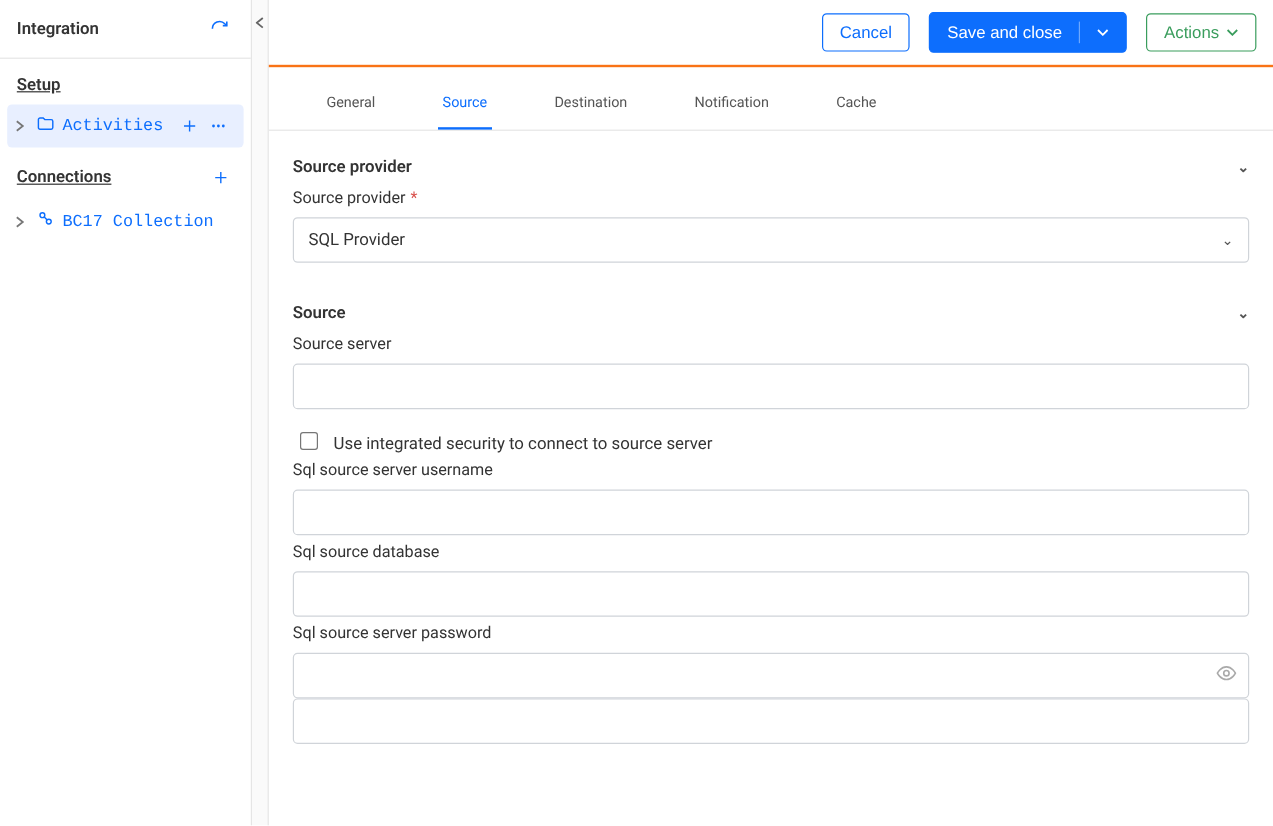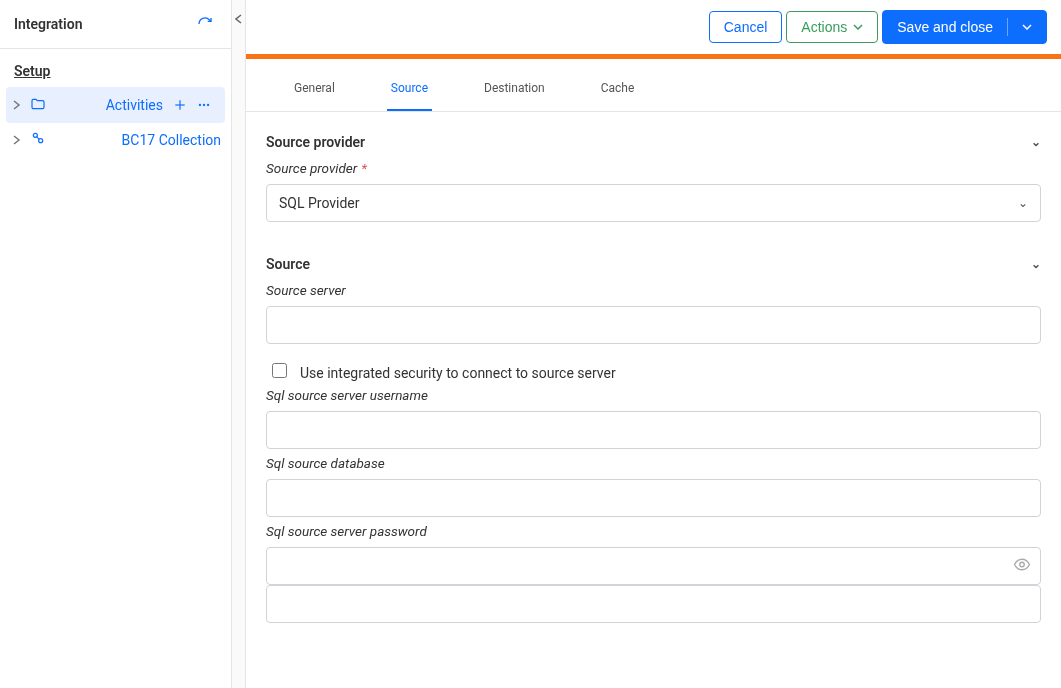--- a/index.html
+++ b/index.html
@@ -1,43 +1,43 @@
 <!DOCTYPE html>
 <html><head>
 <meta charset="utf-8">
 <style>
   * { box-sizing: border-box; }
   html, body { margin:0; padding:0; height:100%; font-family: -apple-system, BlinkMacSystemFont, "Segoe UI", Roboto, Arial, sans-serif; font-size:14px; color:#333; background:#fff; }
   .app { display:flex; height:100vh; }
-  .sidebar { width:232px; border-right:1px solid #e5e5e5; display:flex; flex-direction:column; background:#fff;text-align:right; }
+  .sidebar { width:210px; border-right:1px solid #e5e5e5; display:flex; flex-direction:column; background:#fff; }
   .sidebar-header { display:flex; align-items:center; justify-content:space-between; padding:12px 14px; border-bottom:1px solid #e5e5e5; }
   .sidebar-header h1 { font-size:14px; font-weight:600; margin:0; }
   .icon-btn { background:none; border:none; padding:4px; cursor:pointer; color:#0d6efd; display:flex; align-items:center; justify-content:center; }
   .icon-btn svg { display:block; }
   .section-title { font-size:14px; font-weight:600; padding:14px 14px 8px 14px; display:flex; align-items:center; justify-content:space-between;text-decoration:underline; }
-  .tree-item { display:flex; align-items:center; gap:6px; padding:7px 10px 7px 10px; font-size:14px; cursor:pointer; color:#0d6efd; }
+  .tree-item { display:flex; align-items:center; gap:6px; padding:7px 10px 7px 10px; font-size:14px; cursor:pointer; color:#0d6efd;font-family:Liberation Mono, monospace; }
   .tree-item.selected { background:#e8efff; border-radius:4px; margin:0 6px; padding-left:4px; }
   .tree-item .chev { color:#777; width:14px; display:inline-flex; justify-content:center; }
   .tree-item .label { flex:1; }
   .tree-item .actions { display:flex; gap:2px; }
   .collapse-handle { width:14px; border-right:1px solid #e5e5e5; display:flex; align-items:flex-start; justify-content:center; padding-top:14px; cursor:pointer; background:#fafafa; }
   .main { flex:1; display:flex; flex-direction:column; min-width:0; }
-  .topbar { display:flex; justify-content:flex-end; align-items:center; gap:4px; padding:10px 14px; border-bottom:5px solid #f97316; }
+  .topbar { display:flex; justify-content:flex-end; align-items:center; gap:16px; padding:10px 14px; border-bottom:2px solid #f97316; }
   .btn { border-radius:4px; padding:7px 14px; font-size:14px; cursor:pointer; background:#fff; border:1px solid #ccc; }
   .btn-outline-blue { border:1px solid #0d6efd; color:#0d6efd; background:#fff; }
   .btn-primary { background:#0d6efd; border:1px solid #0d6efd; color:#fff; display:flex; align-items:center; gap:14px; }
   .btn-primary .split { width:1px; height:18px; background:rgba(255,255,255,0.4); }
   .btn-outline-green { border:1px solid #3a9d5d; color:#3a9d5d; background:#fff; display:flex; align-items:center; gap:6px; }
   .tabs { display:flex; gap:24px; padding:0 20px; border-bottom:1px solid #e5e5e5; margin-top:8px; }
   .tab { padding:14px 4px; font-size:12px; color:#555; cursor:pointer; border-bottom:2px solid transparent;margin-left:24px; }
   .tab.active { color:#0d6efd; border-bottom-color:#0d6efd; }
   .content { flex:1; overflow:auto; padding:18px 20px; }
   .section-head { display:flex; align-items:center; justify-content:space-between; font-weight:600; font-size:14px; margin-bottom:10px; margin-top:4px; }
   .section-head.mt { margin-top:34px; }
-  .field-label { font-size:13.5px; color:#333; margin:6px 0 8px 0;font-style:italic; }
+  .field-label { font-size:13.5px; color:#333; margin:6px 0 8px 0; }
   .req { color:#d9534f; margin-left:4px; }
   .select, .text-input { width:100%; border:1px solid #d0d4d9; border-radius:4px; padding:10px 12px; font-size:14px; color:#333; background:#fff; }
   .select { display:flex; align-items:center; justify-content:space-between; cursor:pointer; }
   .input-wrap { position:relative; }
   .input-icon-right { position:absolute; right:10px; top:50%; transform:translateY(-50%); color:#999; }
   .checkbox-row { display:flex; align-items:flex-end; gap:10px; margin:16px 0 6px 2px; font-size:14px; color:#333; }
   .checkbox-row input { width:15px; height:15px; }
   .field-block { }
   .chev-down { font-size:12px; color:#555; }
 </style>
@@ -81,20 +81,29 @@
         <button class="icon-btn">
           <svg width="14" height="14" viewBox="0 0 24 24" fill="#0d6efd">
               <circle cx="5" cy="12" r="2"></circle>
               <circle cx="12" cy="12" r="2"></circle>
               <circle cx="19" cy="12" r="2"></circle>
             </svg>
         </button>
       </span>
     </div>
 
+    <div class="section-title">
+      <span>Connections</span>
+      <button class="icon-btn">
+        <svg width="14" height="14" viewBox="0 0 24 24" stroke="#0d6efd" stroke-width="2">
+            <line x1="12" y1="4" x2="12" y2="20"></line>
+            <line x1="4" y1="12" x2="20" y2="12"></line>
+          </svg>
+      </button>
+    </div>
     <div class="tree-item">
       <span class="chev">
         <svg width="8" height="10" viewBox="0 0 8 10">
             <path d="M1 1 L6 5 L1 9" fill="none" stroke="#777" stroke-width="1.5"></path>
           </svg>
       </span>
       <span>
         <svg width="16" height="16" viewBox="0 0 24 24" fill="none" stroke="#0d6efd" stroke-width="1.8">
             <circle cx="8" cy="8" r="3"></circle>
             <circle cx="16" cy="16" r="3"></circle>
@@ -107,39 +116,40 @@
 
   <div class="collapse-handle">
     <svg width="8" height="10" viewBox="0 0 8 10">
         <path d="M6 1 L1 5 L6 9" fill="none" stroke="#666" stroke-width="1.5"></path>
       </svg>
   </div>
 
   <main class="main">
     <div class="topbar">
       <button class="btn btn-outline-blue">Cancel</button>
-      <button class="btn btn-outline-green">
-        <span>Actions</span>
-        <svg width="10" height="6" viewBox="0 0 10 6">
-            <path d="M1 1 L5 5 L9 1" fill="none" stroke="#3a9d5d" stroke-width="1.5"></path>
-          </svg>
-      </button>
       <button class="btn btn-primary">
         <span>Save and close</span>
         <span class="split"></span>
         <svg width="10" height="6" viewBox="0 0 10 6">
             <path d="M1 1 L5 5 L9 1" fill="none" stroke="#fff" stroke-width="1.5"></path>
           </svg>
       </button>
+      <button class="btn btn-outline-green">
+        <span>Actions</span>
+        <svg width="10" height="6" viewBox="0 0 10 6">
+            <path d="M1 1 L5 5 L9 1" fill="none" stroke="#3a9d5d" stroke-width="1.5"></path>
+          </svg>
+      </button>
     </div>
 
     <div class="tabs">
       <div class="tab">General</div>
       <div class="tab active">Source</div>
       <div class="tab">Destination</div>
+      <div class="tab">Notification</div>
       <div class="tab">Cache</div>
     </div>
 
     <div class="content">
 
       <div class="section-head">
         <span>Source provider</span>
         <span class="chev-down">⌄</span>
       </div>
       <div class="field-label">

